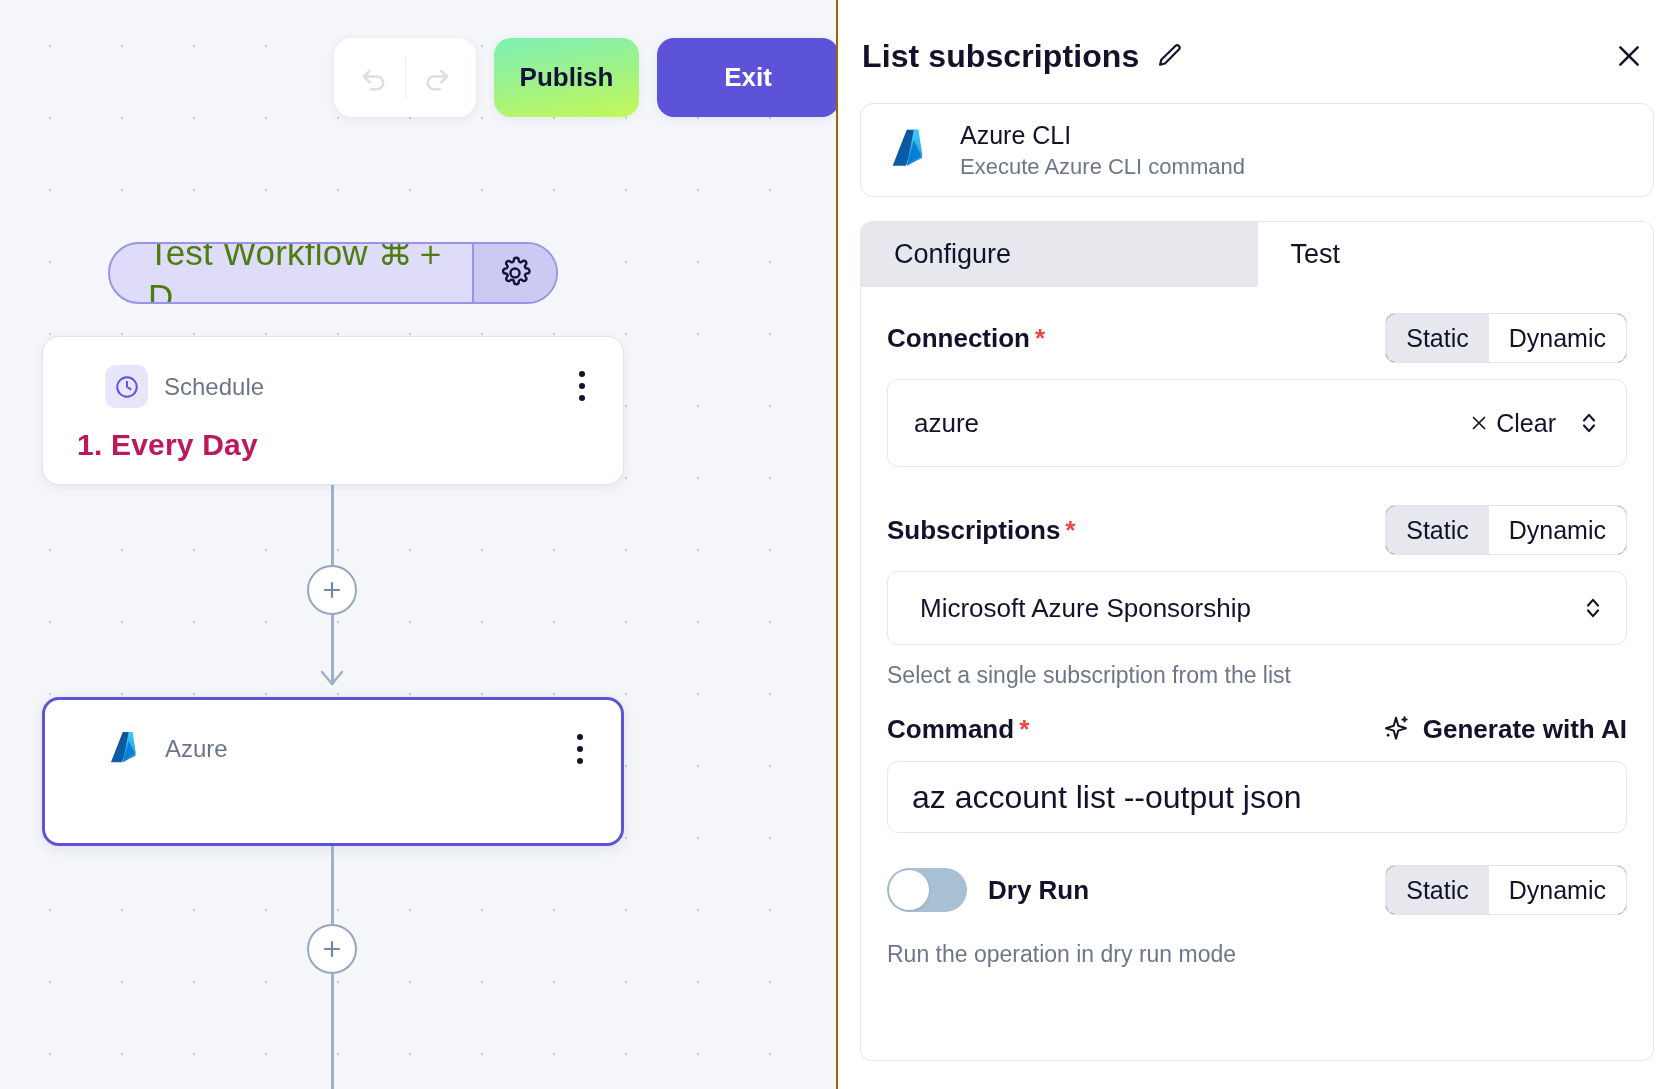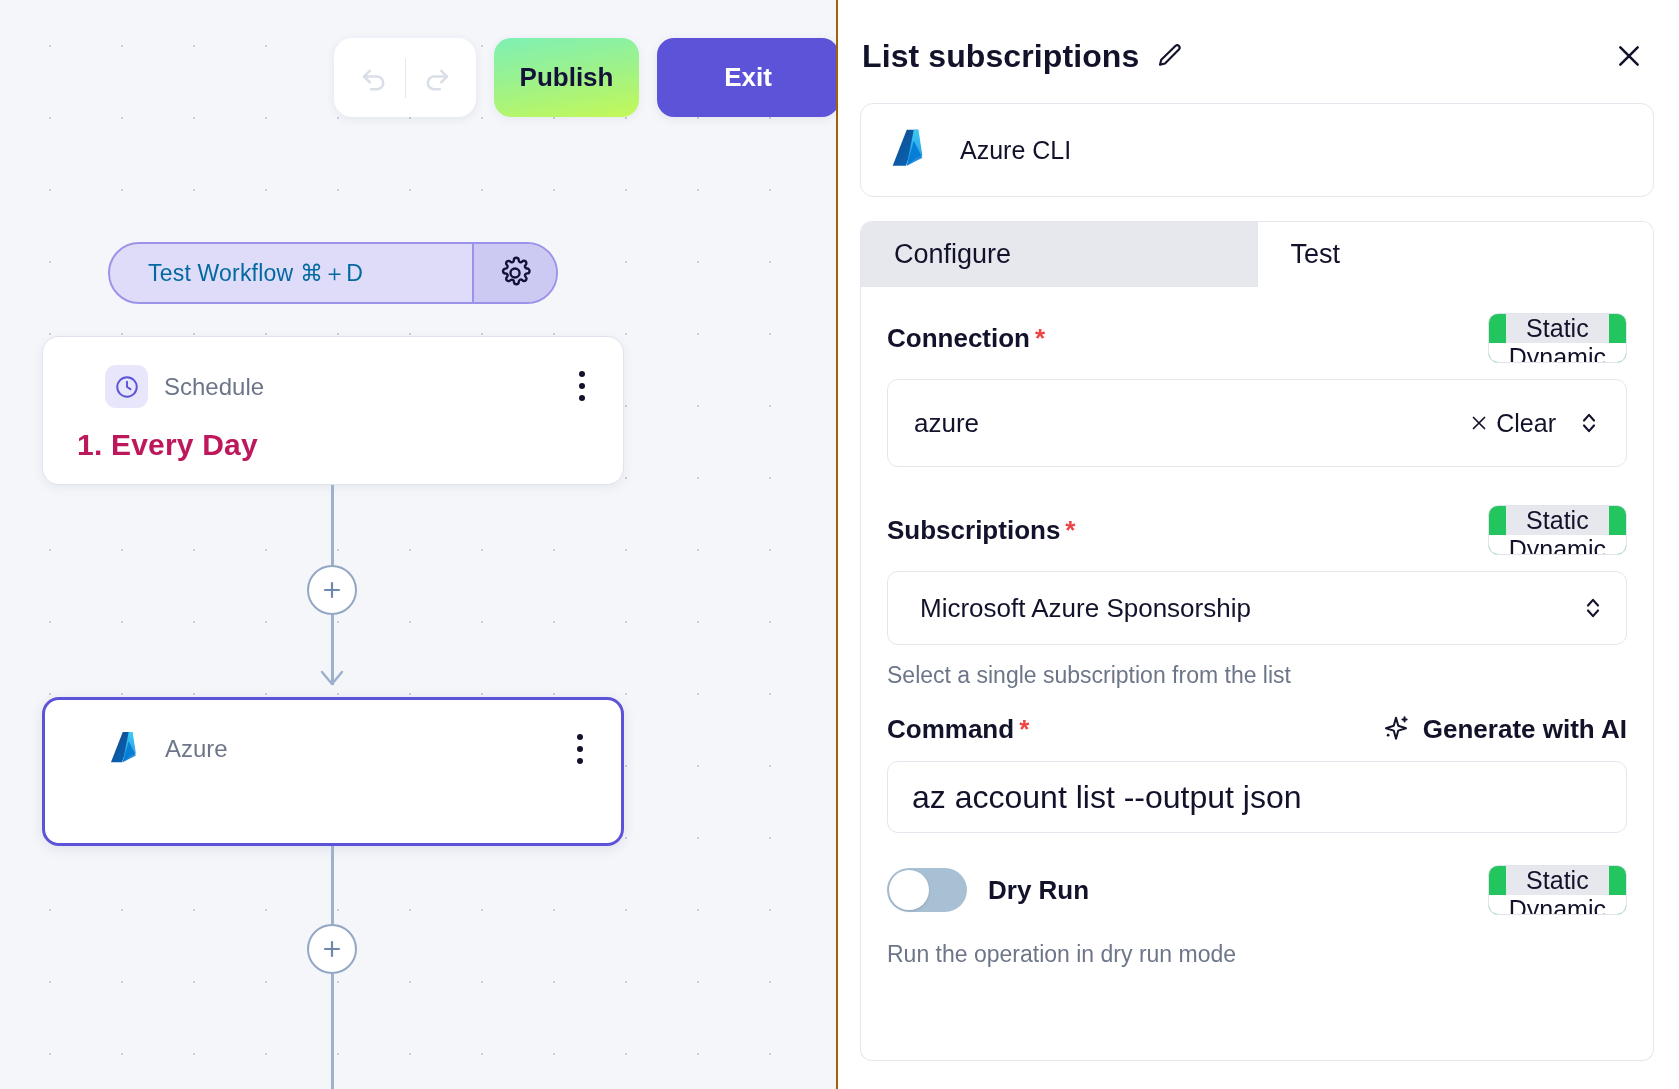--- a/index.html
+++ b/index.html
@@ -63,21 +63,21 @@
     position: absolute; left: 108px; top: 242px;
     display: flex; align-items: stretch;
     height: 62px; width: 450px;
     border: 2px solid #9b93ea;
     border-radius: 31px;
     overflow: hidden;
     background: #dedcf8;
   }
   .test-pill-label {
     flex: 1; display: flex; align-items: center; padding-left: 38px;
-    font-size: 23px; color: #0369a1; letter-spacing: .2px;
+    font-size: 35px; color: #4d7c0f; letter-spacing: .2px;
     cursor: pointer;
   }
   .test-pill-gear {
     width: 84px; background: #ccc9f3;
     border-left: 2px solid #9b93ea;
     display: flex; align-items: center; justify-content: center;
     cursor: pointer;
   }
 
   
@@ -193,21 +193,21 @@
   .field-row {
     display: flex; align-items: center; justify-content: space-between;
     margin-bottom: 16px;
   }
   .field-label { font-size: 26px; font-weight: 700; color: #12122b; }
   .req { color: #ef4444; font-weight: 700; margin-left: 5px; }
 
   .seg {
     display: flex; align-items: center;
     border: 1.5px solid #e1e4ec; border-radius: 10px;
-    overflow: hidden; height: 50px; background: #22c55e; flex-direction: column;
+    overflow: hidden; height: 50px; background: #14532d;
   }
   .seg-item {
     padding: 0 20px; height: 100%;
     display: flex; align-items: center;
     font-size: 25px; color: #12122b; cursor: pointer; background: #ffffff;
   }
   .seg-item.active { background: #e6e8ee; }
 
   .input-box {
     border: 1.5px solid #e4e7ee; border-radius: 11px;
@@ -391,20 +391,21 @@
             <stop offset="0" stop-color="#3ccbf4"></stop>
               <stop offset="1" stop-color="#2892df"></stop>
           </linearGradient>
         </defs>
         <path d="M24 6h15L23 52 6 52z" fill="url(#azg3)"></path>
         <path d="M39 6h-6l-9 46 13-10 7-3z" fill="url(#azg4)"></path>
         <path d="M33 20l-9 32 20-10z" fill="#0078d4" opacity=".85"></path>
       </svg>
       <div class="app-card-text">
         <div class="app-name">Azure CLI</div>
+        <div class="app-desc">Execute Azure CLI command</div>
       </div>
     </div>
 
     <div class="tabs">
       <div class="tab active">Configure</div>
       <div class="tab">Test</div>
     </div>
 
     <div class="form">
 

